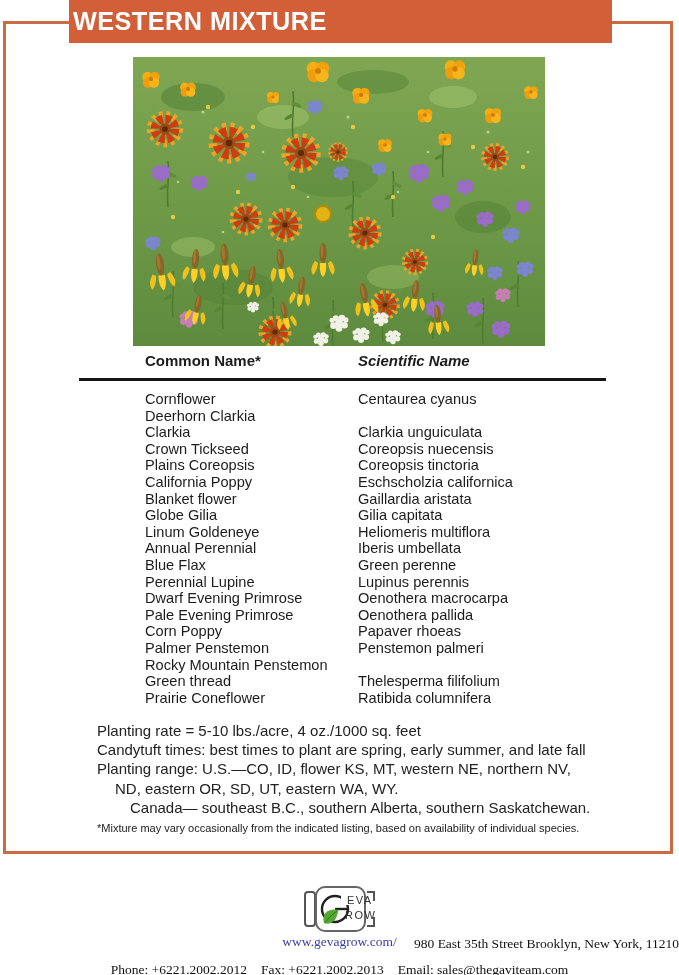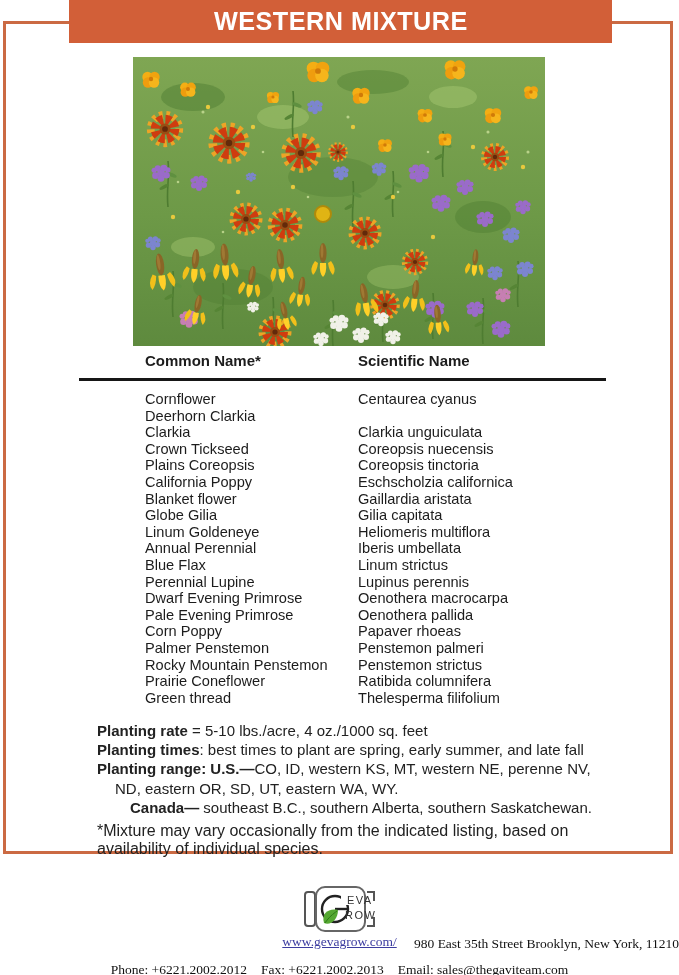--- a/index.html
+++ b/index.html
@@ -6,49 +6,49 @@
   .page{
     position:relative;width:679px;height:975px;background:#ffffff;overflow:hidden;
     font-family:"Liberation Sans",sans-serif;color:#1c1c1c;
   }
   .frame{
     position:absolute;left:3px;top:21px;width:664px;height:827px;
     border:3px solid #cb6a43;background:transparent;z-index:1;
   }
   .header-bar{
     position:absolute;left:69px;top:0;width:543px;height:43px;background:#d25f38;
-    z-index:2;display:flex;align-items:center;justify-content:center;
+    z-index:2;display:flex;align-items:center;justify-content:flex-start;
   }
   .header-title{
     color:#ffffff;font-weight:bold;font-size:26px;letter-spacing:.5px;
     transform:scaleX(.97);white-space:nowrap;
   }
   .photo{
     position:absolute;left:133px;top:57px;width:412px;height:289px;z-index:2;overflow:hidden;
   }
   .photo svg{display:block;width:412px;height:289px;}
   .table-head{position:absolute;left:0;top:352px;width:679px;z-index:2;font-weight:bold;font-size:15px;}
   .th-common{position:absolute;left:145px;top:0;}
-  .th-sci{position:absolute;left:358px;top:0;}
+  .th-sci{position:absolute;left:358px;top:0;font-style:italic;}
   .divider{position:absolute;left:79px;top:378px;width:527px;height:2.5px;background:#161616;z-index:2;}
   .table-body{position:absolute;left:79px;top:391px;width:540px;z-index:2;font-size:14.6px;}
   .t-row{display:flex;line-height:16.6px;align-items:center;}
   .t-cell.common{width:279px;padding-left:66px;box-sizing:border-box;}
   .t-cell.sci{flex:1;}
   .planting{position:absolute;left:97px;top:721px;width:520px;z-index:2;font-size:15px;line-height:19.2px;color:#222;}
-  .p-bold{font-weight:bold;}
+  .p-bold{font-weight:normal;}
   .indent-0{padding-left:0;}
   .indent-1{padding-left:18px;}
   .indent-2{padding-left:33px;}
-  .disclaimer{position:absolute;left:97px;top:822px;width:520px;z-index:2;font-size:16px;color:#222;}
+  .disclaimer{position:absolute;left:97px;top:822px;width:520px;z-index:2;font-size:11px;color:#222;}
   .logo{position:absolute;left:301px;top:883px;width:78px;height:52px;z-index:2;}
   .footer-line{position:absolute;left:0;width:679px;text-align:center;z-index:2;
     font-family:"Liberation Serif",serif;font-size:13.5px;color:#111;}
   .website{top:934px;}
-  .website a{color:#3c3ca0;text-decoration:underline;cursor:pointer;}
+  .website a{color:#3c3ca0;cursor:pointer;}
   .address{top:936px;text-align:right;}
   .contact{top:962px;}
   .contact span{margin:0 7px;}
 </style>
 </head>
 <body>
 
 <div class="page">
 
   <div class="frame"></div>
@@ -287,21 +287,21 @@
       <div class="t-cell sci">Heliomeris multiflora</div>
     </div>
 
     <div class="t-row">
       <div class="t-cell common">Annual Perennial</div>
       <div class="t-cell sci">Iberis umbellata</div>
     </div>
 
     <div class="t-row">
       <div class="t-cell common">Blue Flax</div>
-      <div class="t-cell sci">Linum strictus</div>
+      <div class="t-cell sci">Green perenne</div>
     </div>
 
     <div class="t-row">
       <div class="t-cell common">Perennial Lupine</div>
       <div class="t-cell sci">Lupinus perennis</div>
     </div>
 
     <div class="t-row">
       <div class="t-cell common">Dwarf Evening Primrose</div>
       <div class="t-cell sci">Oenothera macrocarpa</div>
@@ -317,40 +317,39 @@
       <div class="t-cell sci">Papaver rhoeas</div>
     </div>
 
     <div class="t-row">
       <div class="t-cell common">Palmer Penstemon</div>
       <div class="t-cell sci">Penstemon palmeri</div>
     </div>
 
     <div class="t-row">
       <div class="t-cell common">Rocky Mountain Penstemon</div>
-      <div class="t-cell sci">Penstemon strictus</div>
+    </div>
+
+    <div class="t-row">
+      <div class="t-cell common">Green thread</div>
+      <div class="t-cell sci">Thelesperma filifolium</div>
     </div>
 
     <div class="t-row">
       <div class="t-cell common">Prairie Coneflower</div>
       <div class="t-cell sci">Ratibida columnifera</div>
     </div>
-
-    <div class="t-row">
-      <div class="t-cell common">Green thread</div>
-      <div class="t-cell sci">Thelesperma filifolium</div>
-    </div>
   </div>
 
   <div class="planting">
     <div class="p-line indent-0"><span class="p-bold">Planting rate</span><span class="p-text"> = 5-10 lbs./acre, 4 oz./1000 sq. feet</span></div>
 
-    <div class="p-line indent-0"><span class="p-bold">Planting times</span><span class="p-text">: best times to plant are spring, early summer, and late fall</span></div>
-
-    <div class="p-line indent-0"><span class="p-bold">Planting range: U.S.—</span><span class="p-text">CO, ID, western KS, MT, western NE, perenne NV,</span></div>
+    <div class="p-line indent-0"><span class="p-bold">Candytuft times</span><span class="p-text">: best times to plant are spring, early summer, and late fall</span></div>
+
+    <div class="p-line indent-0"><span class="p-bold">Planting range: U.S.—</span><span class="p-text">CO, ID, flower KS, MT, western NE, northern NV,</span></div>
 
     <div class="p-line indent-1"><span class="p-bold"></span><span class="p-text">ND, eastern OR, SD, UT, eastern WA, WY.</span></div>
 
     <div class="p-line indent-2"><span class="p-bold">Canada—</span><span class="p-text"> southeast B.C., southern Alberta, southern Saskatchewan.</span></div>
   </div>
 
   <div class="disclaimer">*Mixture may vary occasionally from the indicated listing, based on availability of individual species.</div>
 
   <div class="logo">
     <svg viewBox="0 0 78 52" xmlns="http://www.w3.org/2000/svg">

